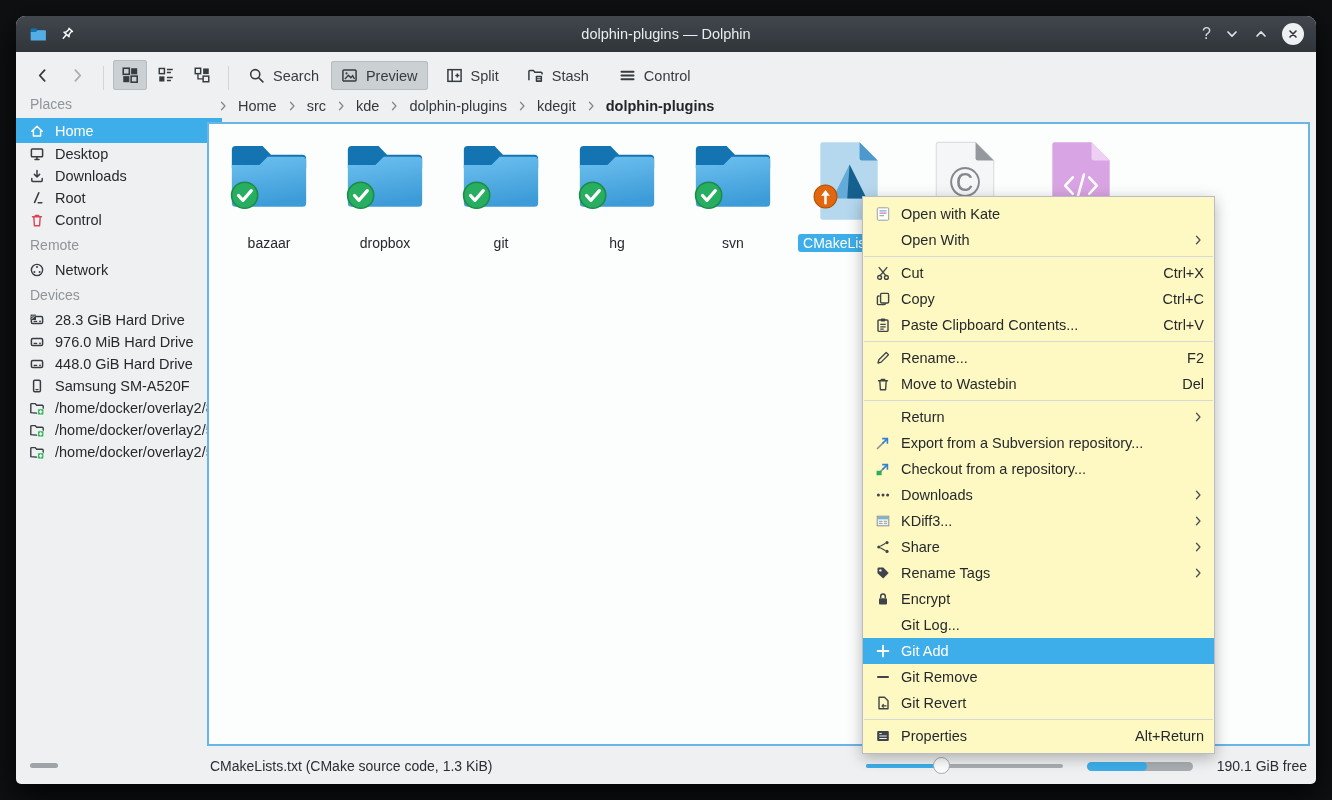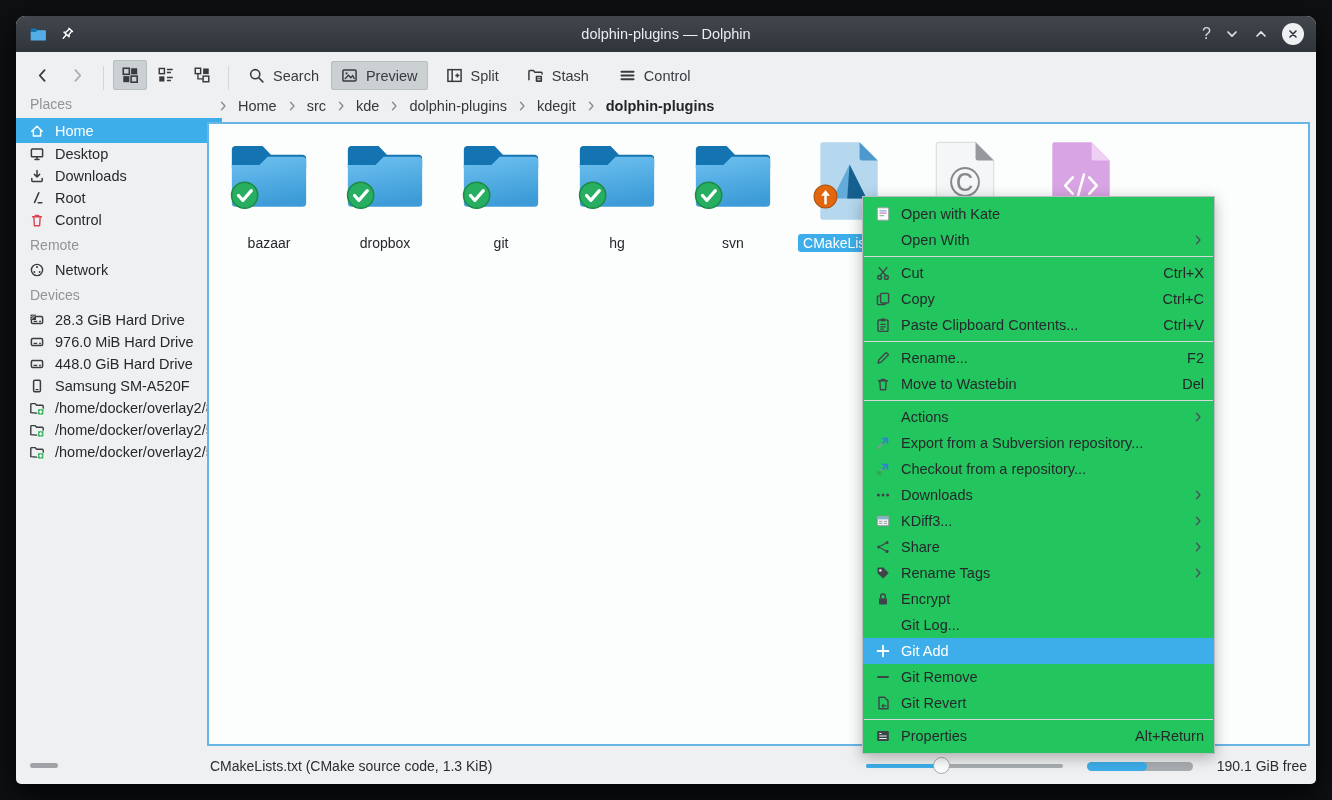--- a/index.html
+++ b/index.html
@@ -41,21 +41,21 @@
   
   .view{position:absolute;left:191px;top:106px;width:1103px;height:624px;background:#fcfdfd;
         border:2px solid #68b5e8;box-sizing:border-box}
   .grid{display:flex;padding:16px 6px 0 2px}
   .cell{width:116px;display:flex;flex-direction:column;align-items:center}
   .icon-box{height:88px;display:flex;align-items:flex-start;justify-content:center;position:relative}
   .flabel{font-size:14px;color:#26292c;padding:1px 5px;border-radius:3px;max-width:110px;white-space:nowrap;overflow:hidden;margin-top:6px}
   .flabel.sel{background:#3daee9;color:#fff}
   .emblem-mod{position:absolute;left:-4px;bottom:14px}
   
-  .cmenu{position:absolute;left:846px;top:180px;width:353px;box-sizing:border-box;background:#22c55e;
+  .cmenu{position:absolute;left:846px;top:180px;width:353px;box-sizing:border-box;background:#fef9c3;
          border:1px solid #b9bdc1;box-shadow:0 4px 14px rgba(0,0,0,.28);padding:4px 0;z-index:40;
          font-size:14.5px;color:#26292c}
   .mi{display:flex;align-items:center;height:26px;padding:0 10px 0 11px;gap:10px}
   .mi .ic{width:17px;height:17px;flex:none;color:#3f4449;display:flex;align-items:center;justify-content:center}
   .mi .lbl{flex:1;white-space:nowrap;overflow:hidden}
   .mi .sc{color:#26292c}
   .mi .arr{color:#4a4f54;display:flex}
   .mi.sel{background:#3daee9;color:#fff}
   .mi.sel .ic{color:#fff}
   .msep{height:1px;background:#d6d9db;margin:3px 1px}
@@ -665,21 +665,21 @@
           <svg width="16" height="16">
             <use href="#i-trash"></use>
           </svg>
         </span>
         <span class="lbl">Move to Wastebin</span>
         <span class="sc">Del</span>
       </div>
     <div class="msep"></div>
     <div class="mi">
         <span class="ic"></span>
-        <span class="lbl">Actions</span>
+        <span class="lbl">Return</span>
         <span class="arr">
           <svg width="12" height="12">
             <use href="#i-chr"></use>
           </svg>
         </span>
       </div>
     <div class="mi">
         <span class="ic">
           <svg width="16" height="16">
             <use href="#i-svnexp"></use>

